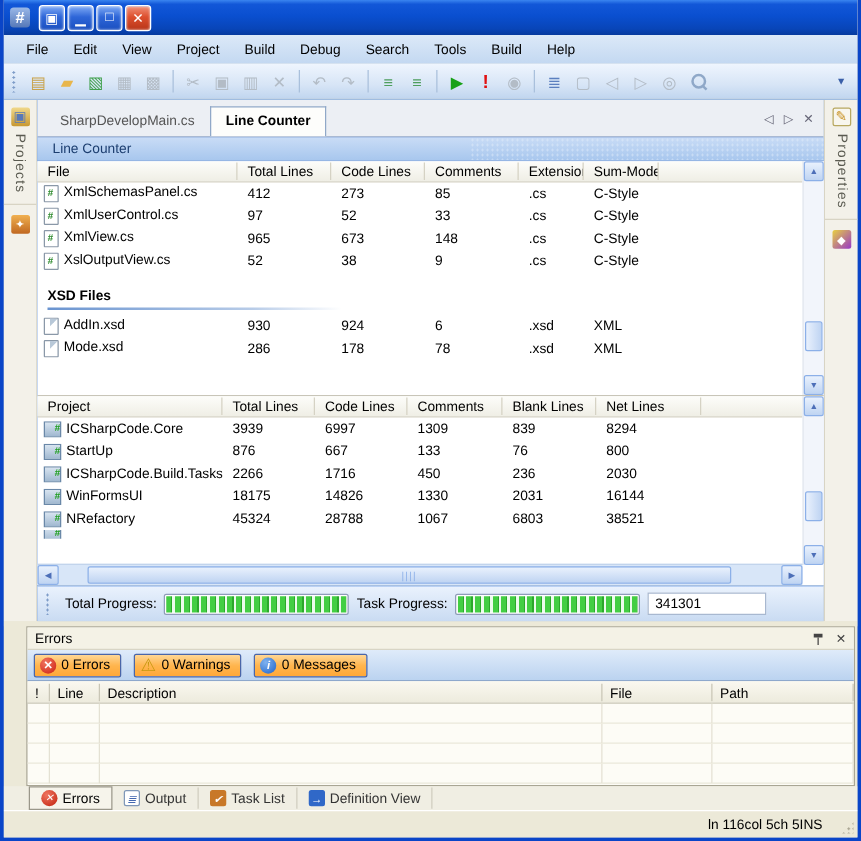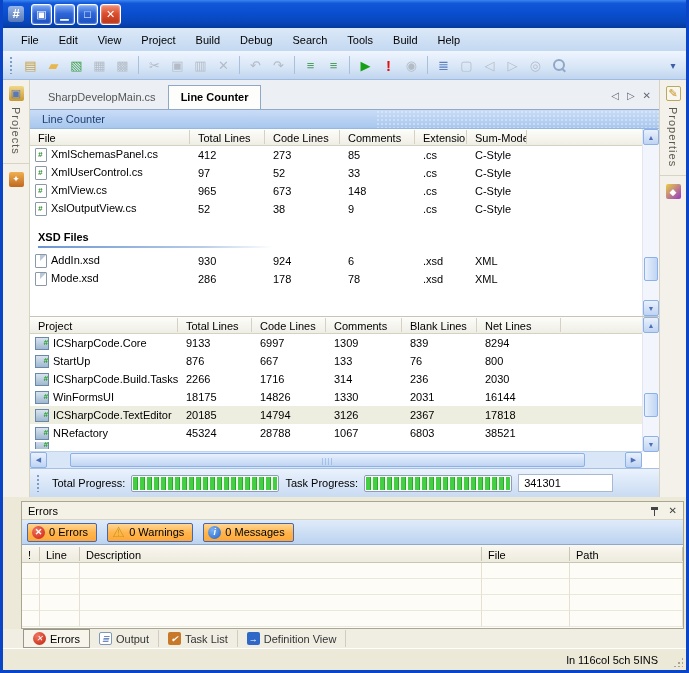--- a/index.html
+++ b/index.html
@@ -389,21 +389,21 @@
             <span class="hcell">Blank Lines</span>
             <span class="hcell">Net Lines</span>
           </div>
         <div>
 
             <div class="pt-row prow">
               <span class="cell namecell">
                 <i class="proj-ic"></i>
                 <span>ICSharpCode.Core</span>
               </span>
-              <span class="cell">9133</span>
+              <span class="cell">3939</span>
               <span class="cell">6997</span>
               <span class="cell">1309</span>
               <span class="cell">839</span>
               <span class="cell">8294</span>
             </div>
 
             <div class="pt-row prow">
               <span class="cell namecell">
                 <i class="proj-ic"></i>
                 <span>StartUp</span>
@@ -415,48 +415,37 @@
               <span class="cell">800</span>
             </div>
 
             <div class="pt-row prow">
               <span class="cell namecell">
                 <i class="proj-ic"></i>
                 <span>ICSharpCode.Build.Tasks</span>
               </span>
               <span class="cell">2266</span>
               <span class="cell">1716</span>
-              <span class="cell">314</span>
+              <span class="cell">450</span>
               <span class="cell">236</span>
               <span class="cell">2030</span>
             </div>
 
             <div class="pt-row prow">
               <span class="cell namecell">
                 <i class="proj-ic"></i>
                 <span>WinFormsUI</span>
               </span>
               <span class="cell">18175</span>
               <span class="cell">14826</span>
               <span class="cell">1330</span>
               <span class="cell">2031</span>
               <span class="cell">16144</span>
             </div>
 
-            <div class="pt-row prow highlight">
-              <span class="cell namecell">
-                <i class="proj-ic"></i>
-                <span>ICSharpCode.TextEditor</span>
-              </span>
-              <span class="cell">20185</span>
-              <span class="cell">14794</span>
-              <span class="cell">3126</span>
-              <span class="cell">2367</span>
-              <span class="cell">17818</span>
-            </div>
 
             <div class="pt-row prow">
               <span class="cell namecell">
                 <i class="proj-ic"></i>
                 <span>NRefactory</span>
               </span>
               <span class="cell">45324</span>
               <span class="cell">28788</span>
               <span class="cell">1067</span>
               <span class="cell">6803</span>

